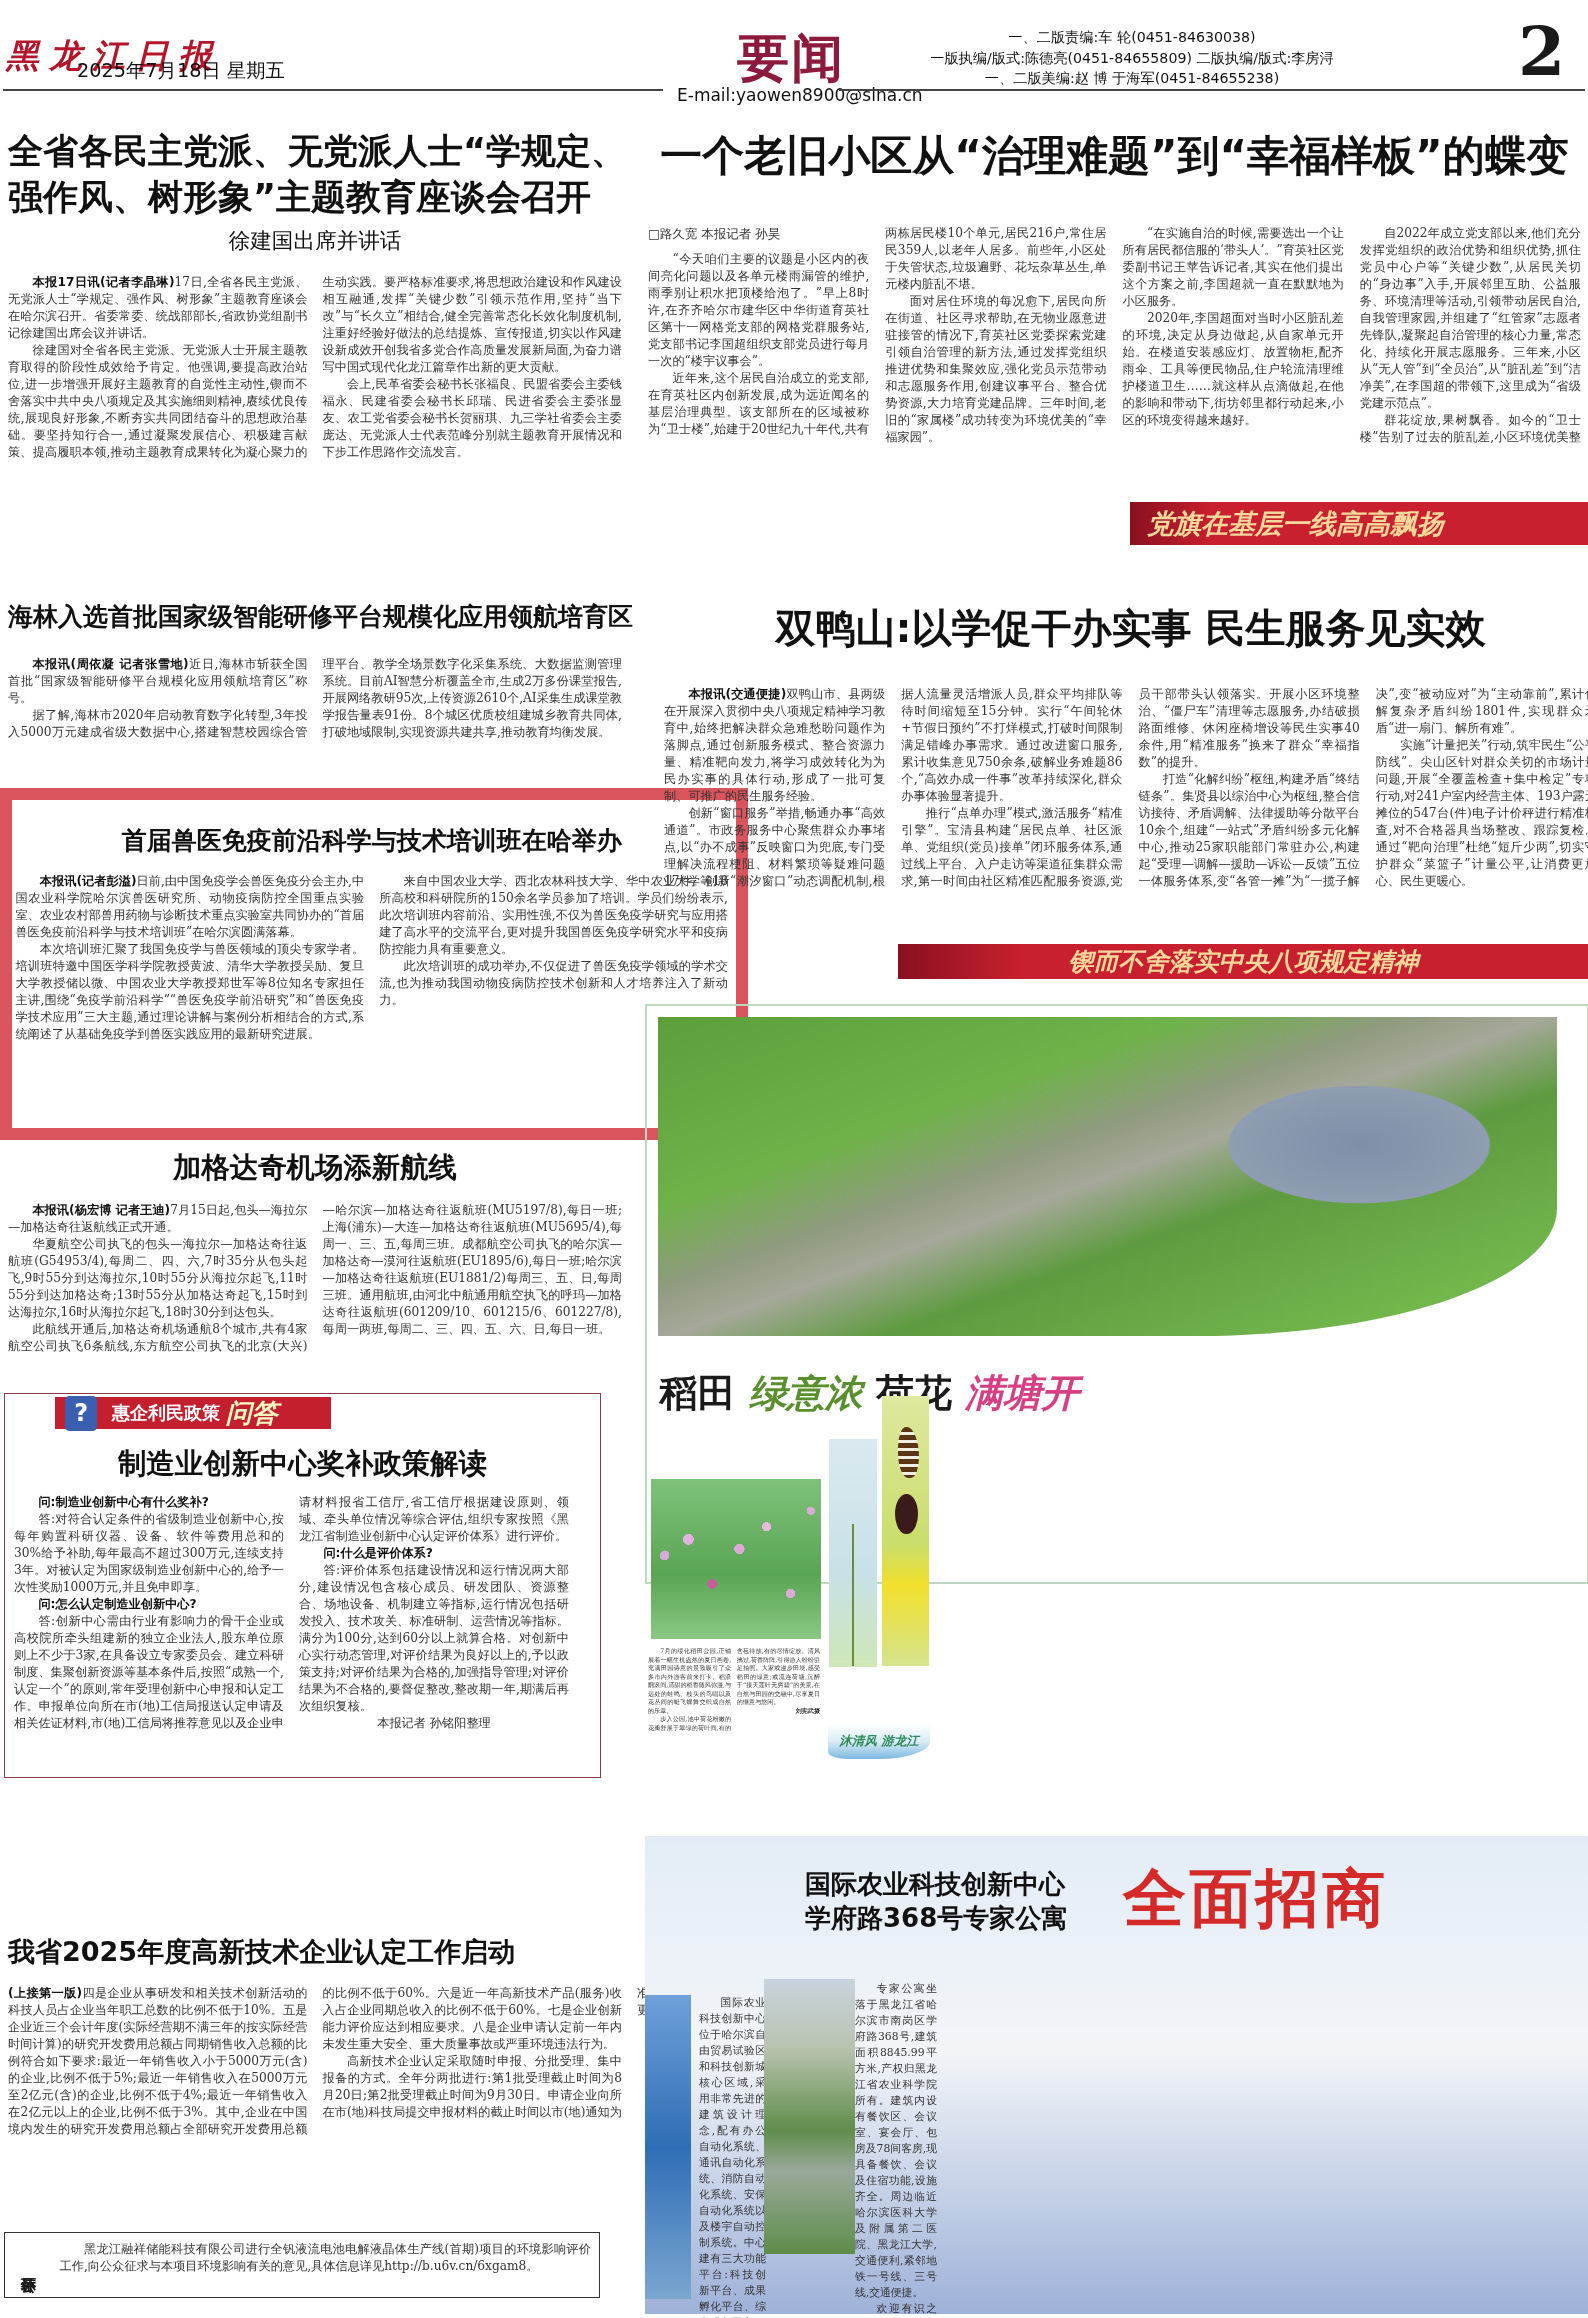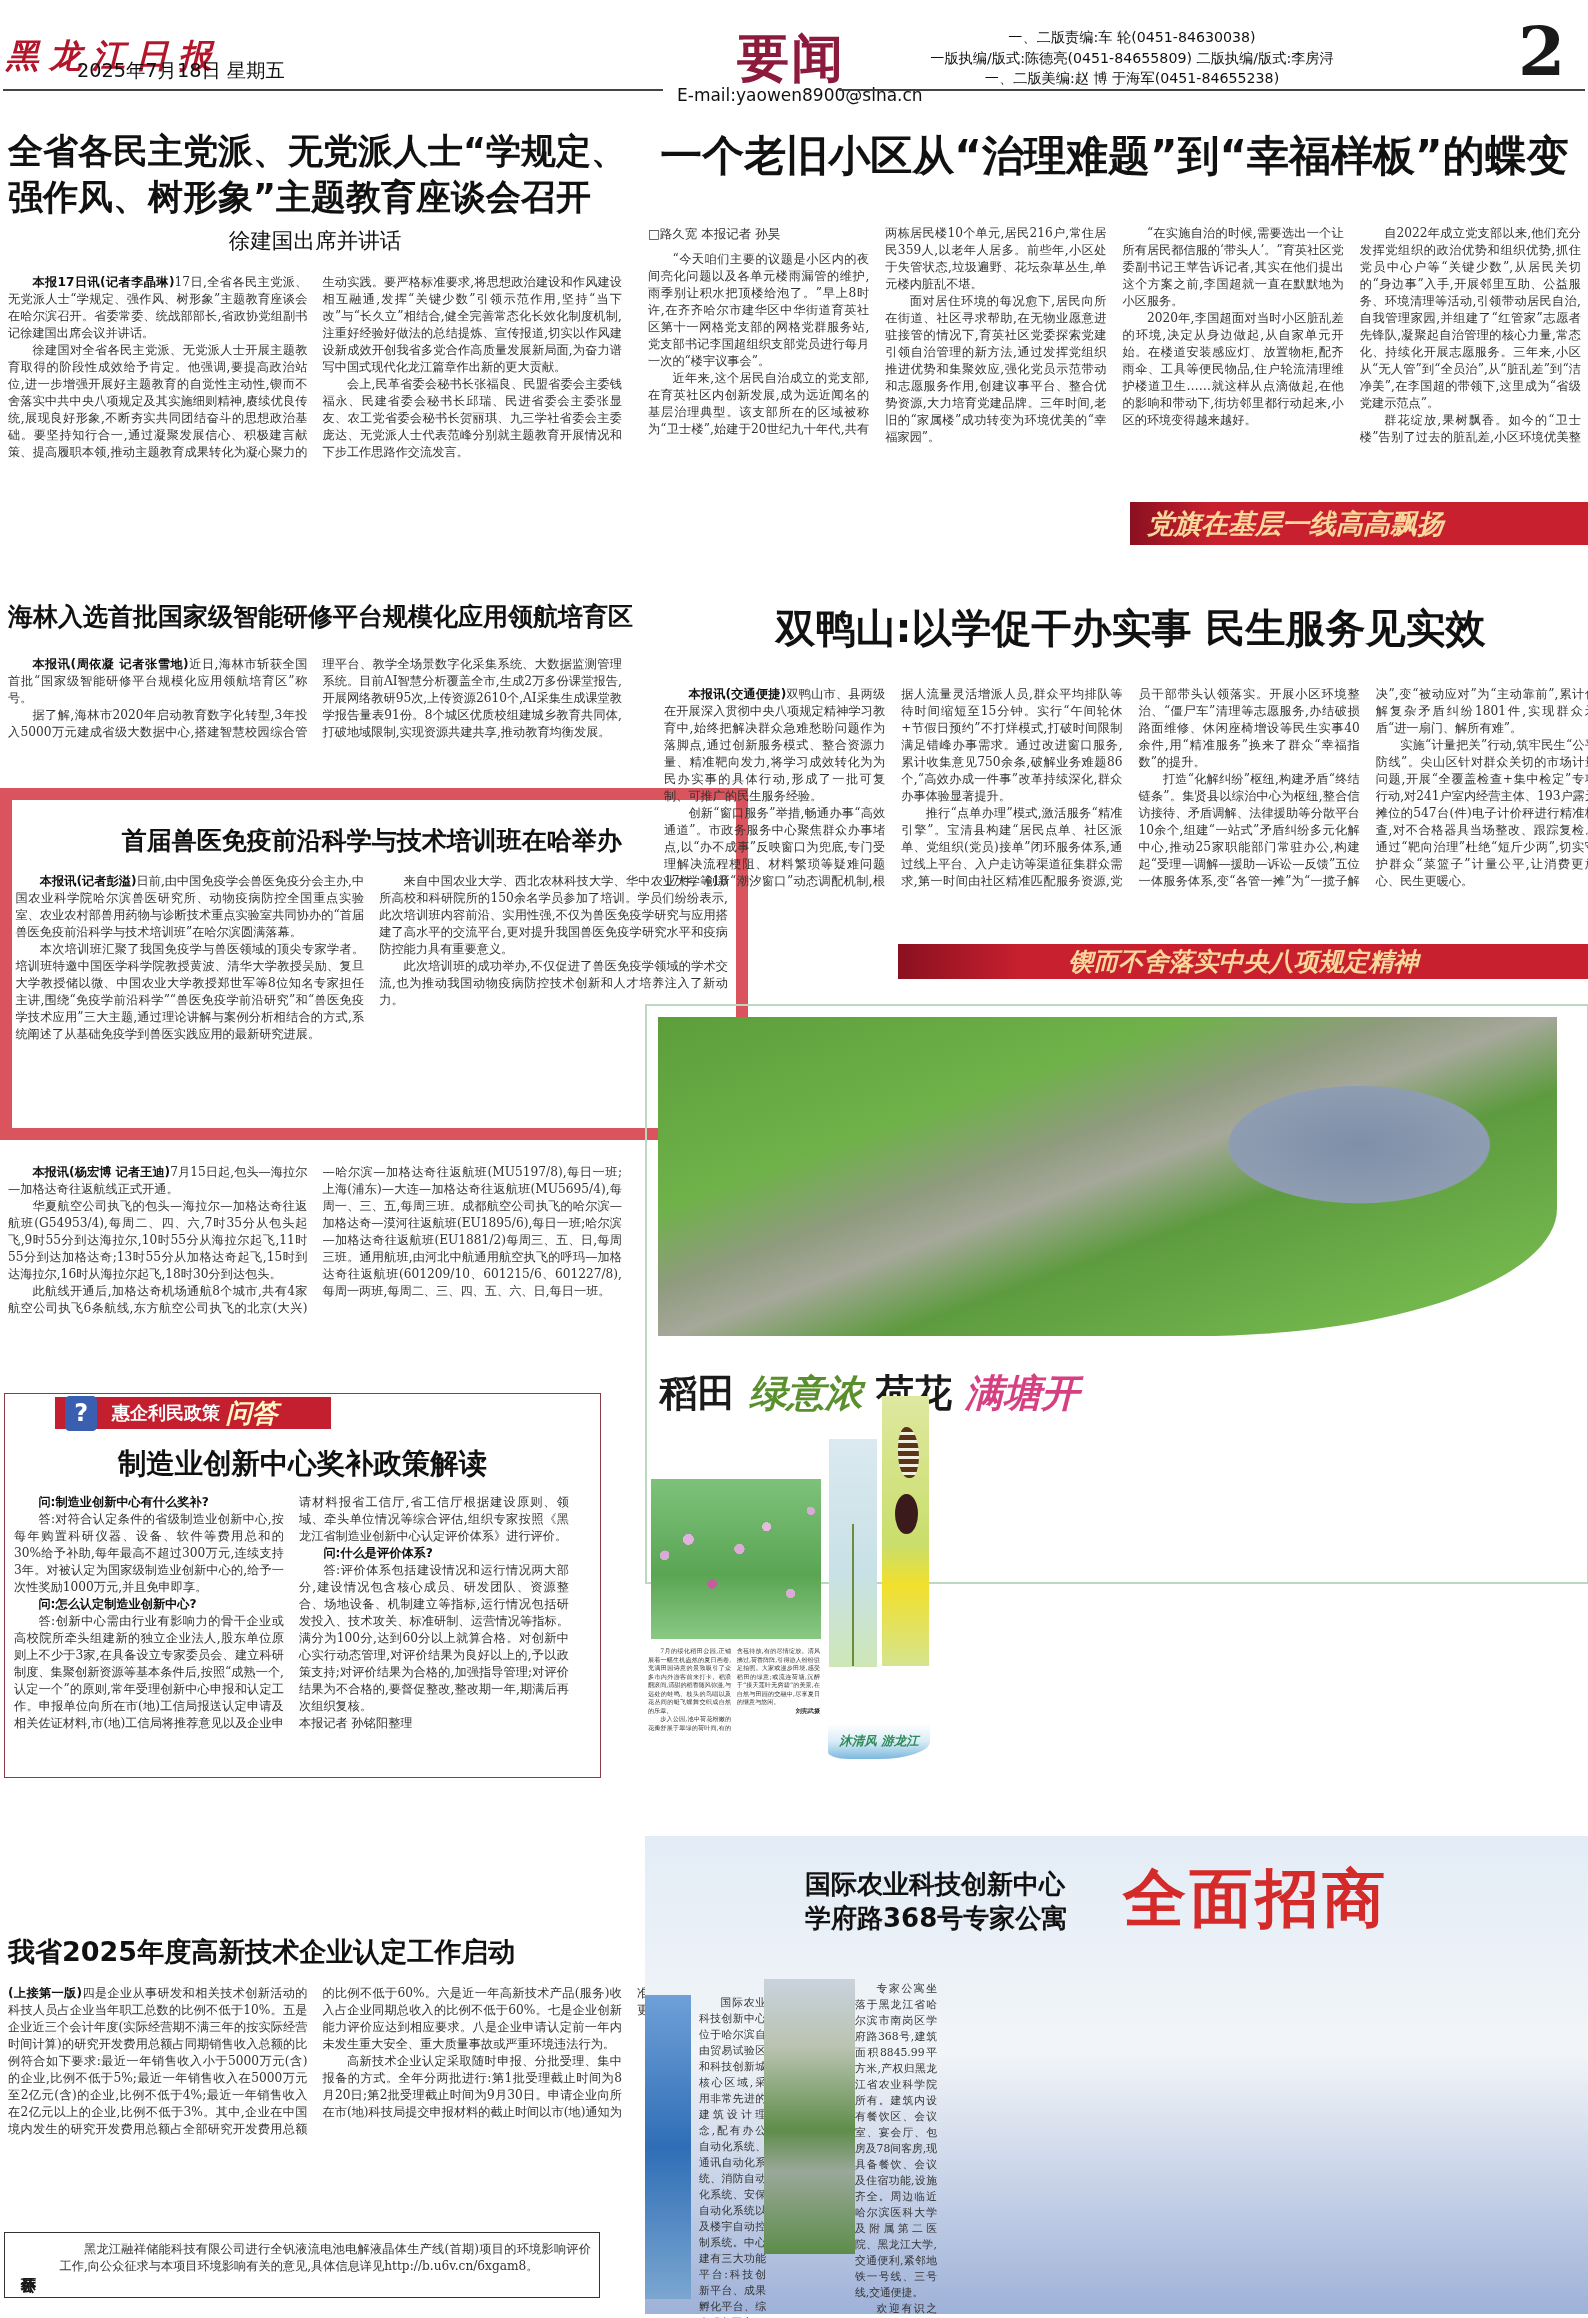--- a/index.html
+++ b/index.html
@@ -67,20 +67,21 @@
   <div class="hl" style="font-size:25px;line-height:34px;text-align:center">首届兽医免疫前沿科学与技术培训班在哈举办</div>
   <div class="body cols2" style="margin-top:15px;height:228px">
     <p><span class="lead">本报讯(记者彭溢)</span><span>日前,由中国免疫学会兽医免疫分会主办,中国农业科学院哈尔滨兽医研究所、动物疫病防控全国重点实验室、农业农村部兽用药物与诊断技术重点实验室共同协办的“首届兽医免疫前沿科学与技术培训班”在哈尔滨圆满落幕。</span></p>
     <p>本次培训班汇聚了我国免疫学与兽医领域的顶尖专家学者。培训班特邀中国医学科学院教授黄波、清华大学教授吴励、复旦大学教授储以微、中国农业大学教授郑世军等8位知名专家担任主讲,围绕“免疫学前沿科学”“兽医免疫学前沿研究”和“兽医免疫学技术应用”三大主题,通过理论讲解与案例分析相结合的方式,系统阐述了从基础免疫学到兽医实践应用的最新研究进展。</p>
     <p>来自中国农业大学、西北农林科技大学、华中农业大学等18所高校和科研院所的150余名学员参加了培训。学员们纷纷表示,此次培训班内容前沿、实用性强,不仅为兽医免疫学研究与应用搭建了高水平的交流平台,更对提升我国兽医免疫学研究水平和疫病防控能力具有重要意义。</p>
     <p>此次培训班的成功举办,不仅促进了兽医免疫学领域的学术交流,也为推动我国动物疫病防控技术创新和人才培养注入了新动力。</p>
   </div>
 </div>
 
 <div class="abs" style="left:8px;top:1149px;width:614px">
+  <div class="hl" style="font-size:28.4px;line-height:38px;text-align:center">加格达奇机场添新航线</div>
   <div class="body cols2" style="margin-top:15px;height:156px">
     <p><span class="lead">本报讯(杨宏博 记者王迪)</span><span>7月15日起,包头—海拉尔—加格达奇往返航线正式开通。</span></p>
     <p>华夏航空公司执飞的包头—海拉尔—加格达奇往返航班(G54953/4),每周二、四、六,7时35分从包头起飞,9时55分到达海拉尔,10时55分从海拉尔起飞,11时55分到达加格达奇;13时55分从加格达奇起飞,15时到达海拉尔,16时从海拉尔起飞,18时30分到达包头。</p>
     <p>此航线开通后,加格达奇机场通航8个城市,共有4家航空公司执飞6条航线,东方航空公司执飞的北京(大兴)—哈尔滨—加格达奇往返航班(MU5197/8),每日一班;上海(浦东)—大连—加格达奇往返航班(MU5695/4),每周一、三、五,每周三班。成都航空公司执飞的哈尔滨—加格达奇—漠河往返航班(EU1895/6),每日一班;哈尔滨—加格达奇往返航班(EU1881/2)每周三、五、日,每周三班。通用航班,由河北中航通用航空执飞的呼玛—加格达奇往返航班(601209/10、601215/6、601227/8),每周一两班,每周二、三、四、五、六、日,每日一班。</p>
   </div>
 </div>
 
 <div class="abs" style="left:4px;top:1393px;width:597px;height:385px;border:1.1px solid #8c3a48">
   <div class="abs" style="left:50px;top:3.4px;width:276px;height:32px;background:#c41f2f;display:flex;align-items:center;padding-left:57px">
     <span class="abs" style="left:10.2px;top:-1.1px;width:32px;height:35px;background:#3a5fb0;border-radius:4.6px;color:#fff;font-size:24px;font-weight:bold;text-align:center;line-height:35px;font-family:'DejaVu Sans',sans-serif">?</span>
@@ -88,21 +89,21 @@
     <span style="color:#fef9c3;font-family:'DejaVu Sans',sans-serif;font-weight:bold;font-style:italic;font-size:26px;margin-left:5.7px">问答</span>
   </div>
   <div class="hl abs" style="left:0;top:51px;width:100%;text-align:center;font-size:28.4px;line-height:38px">制造业创新中心奖补政策解读</div>
   <div class="body cols2 abs" style="left:9px;top:100px;width:555px;height:250px">
     <div class="qa-q">问:制造业创新中心有什么奖补?</div>
     <p>答:对符合认定条件的省级制造业创新中心,按每年购置科研仪器、设备、软件等费用总和的30%给予补助,每年最高不超过300万元,连续支持3年。对被认定为国家级制造业创新中心的,给予一次性奖励1000万元,并且免申即享。</p>
     <div class="qa-q">问:怎么认定制造业创新中心?</div>
     <p>答:创新中心需由行业有影响力的骨干企业或高校院所牵头组建新的独立企业法人,股东单位原则上不少于3家,在具备设立专家委员会、建立科研制度、集聚创新资源等基本条件后,按照“成熟一个,认定一个”的原则,常年受理创新中心申报和认定工作。申报单位向所在市(地)工信局报送认定申请及相关佐证材料,市(地)工信局将推荐意见以及企业申请材料报省工信厅,省工信厅根据建设原则、领域、牵头单位情况等综合评估,组织专家按照《黑龙江省制造业创新中心认定评价体系》进行评价。</p>
     <div class="qa-q">问:什么是评价体系?</div>
     <p>答:评价体系包括建设情况和运行情况两大部分,建设情况包含核心成员、研发团队、资源整合、场地设备、机制建立等指标,运行情况包括研发投入、技术攻关、标准研制、运营情况等指标。满分为100分,达到60分以上就算合格。对创新中心实行动态管理,对评价结果为良好以上的,予以政策支持;对评价结果为合格的,加强指导管理;对评价结果为不合格的,要督促整改,整改期一年,期满后再次组织复核。</p>
-    <div style="text-align:left">本报记者 孙铭阳整理</div>
+    <div style="text-align:center">本报记者 孙铭阳整理</div>
   </div>
 </div>
 
 <div class="abs" style="left:8px;top:1934px;width:614px">
   <div class="hl" style="font-size:27px;line-height:36px">我省2025年度高新技术企业认定工作启动</div>
   <div class="body cols2" style="margin-top:15px;height:165px">
     <p style="text-indent:0"><span class="lead">(上接第一版)</span><span>四是企业从事研发和相关技术创新活动的科技人员占企业当年职工总数的比例不低于10%。五是企业近三个会计年度(实际经营期不满三年的按实际经营时间计算)的研究开发费用总额占同期销售收入总额的比例符合如下要求:最近一年销售收入小于5000万元(含)的企业,比例不低于5%;最近一年销售收入在5000万元至2亿元(含)的企业,比例不低于4%;最近一年销售收入在2亿元以上的企业,比例不低于3%。其中,企业在中国境内发生的研究开发费用总额占全部研究开发费用总额的比例不低于60%。六是近一年高新技术产品(服务)收入占企业同期总收入的比例不低于60%。七是企业创新能力评价应达到相应要求。八是企业申请认定前一年内未发生重大安全、重大质量事故或严重环境违法行为。</span></p>
     <p>高新技术企业认定采取随时申报、分批受理、集中报备的方式。全年分两批进行:第1批受理截止时间为8月20日;第2批受理截止时间为9月30日。申请企业向所在市(地)科技局提交申报材料的截止时间以市(地)通知为准。企业名称发生变化的,须先完成高新技术企业名称变更,再提出认定申请。</p>
   </div>
 </div>

